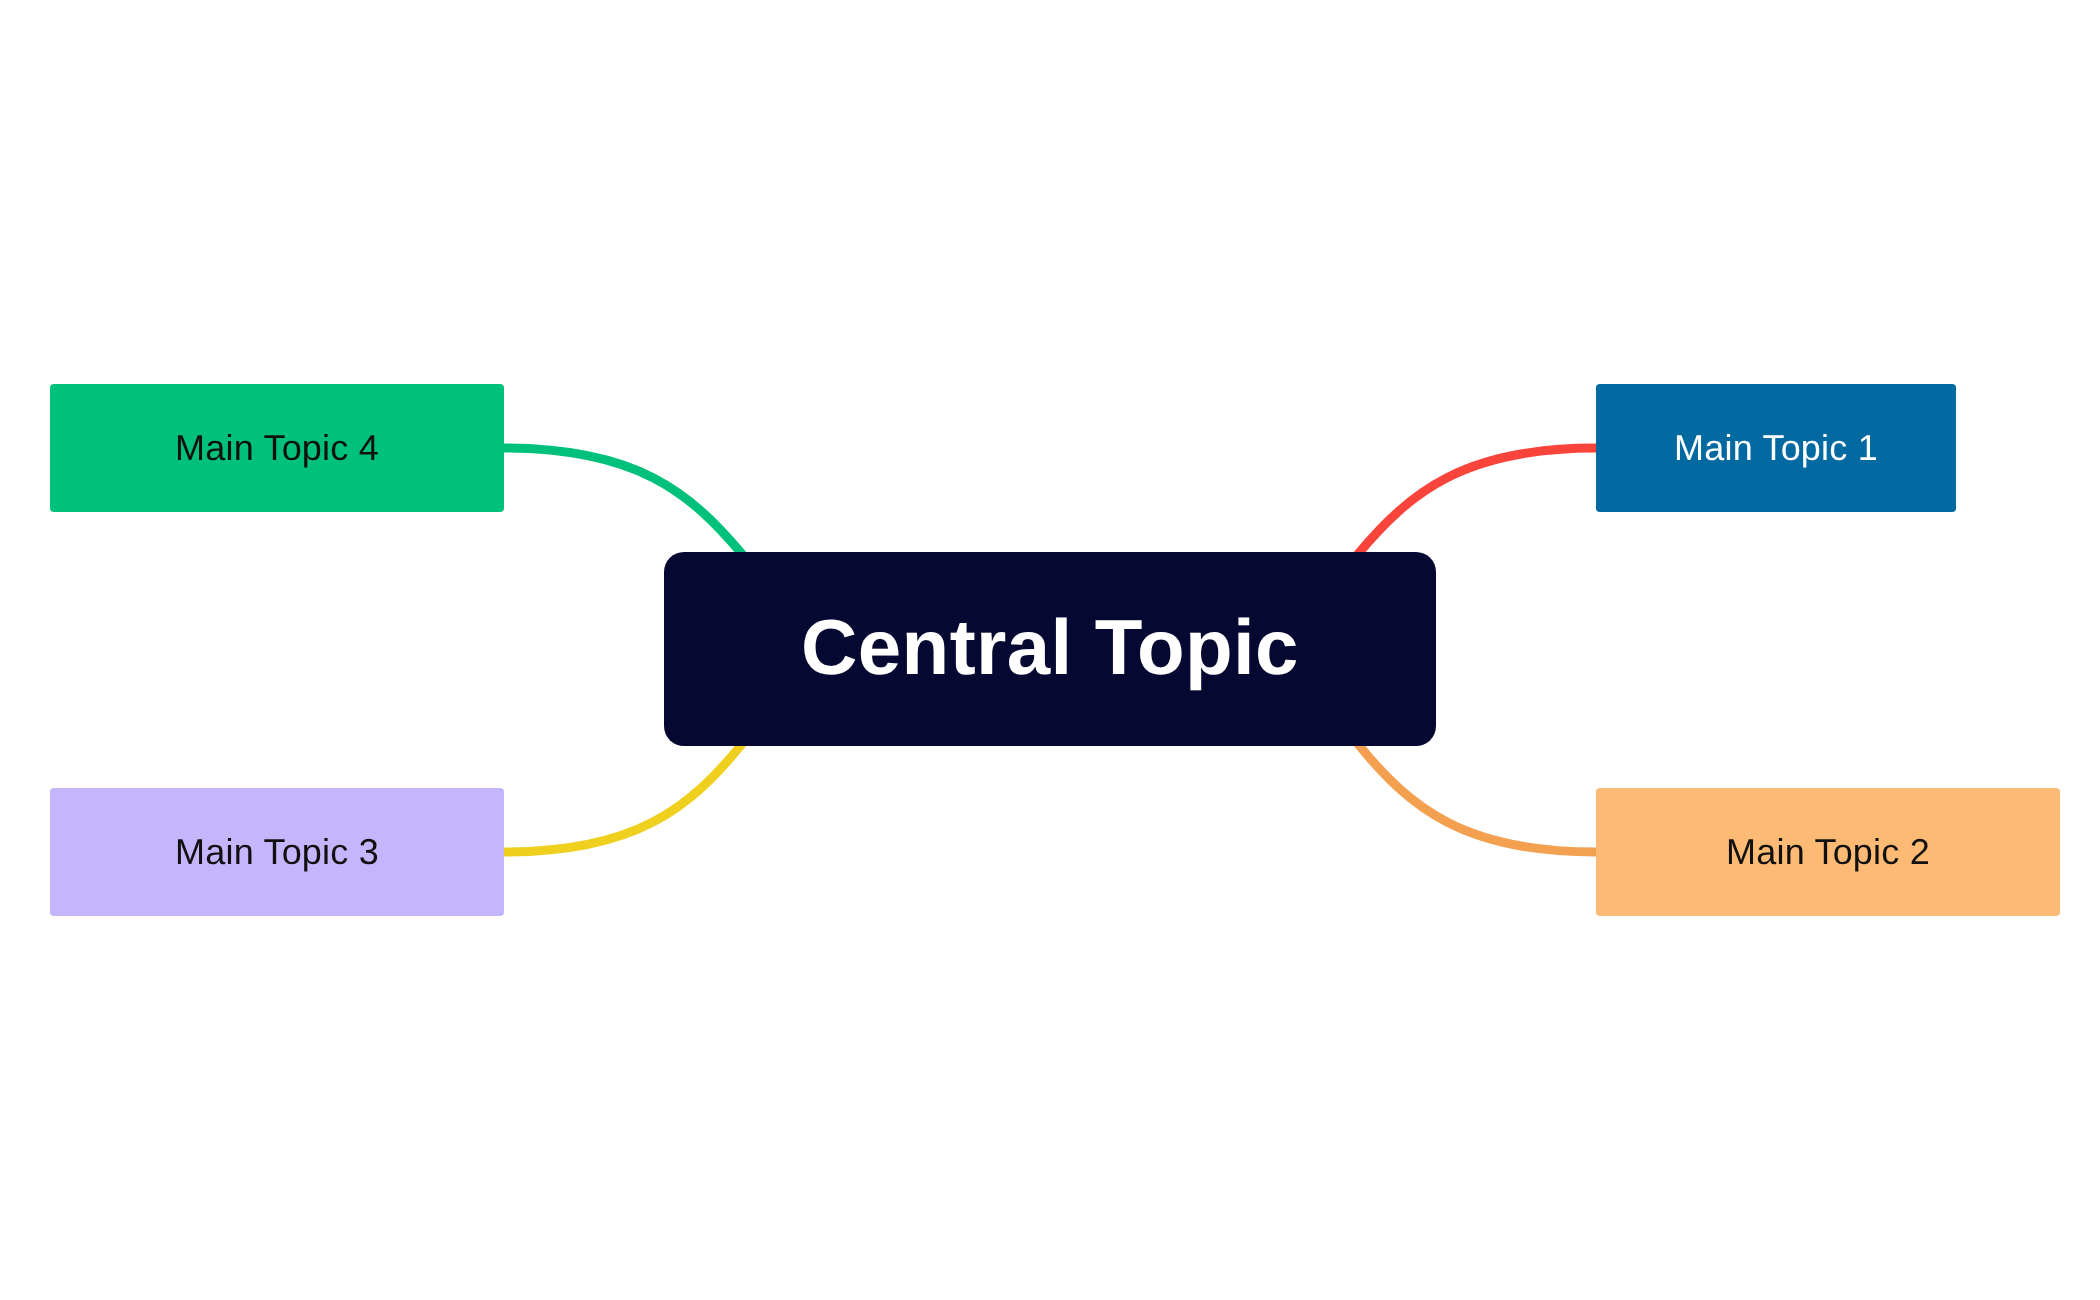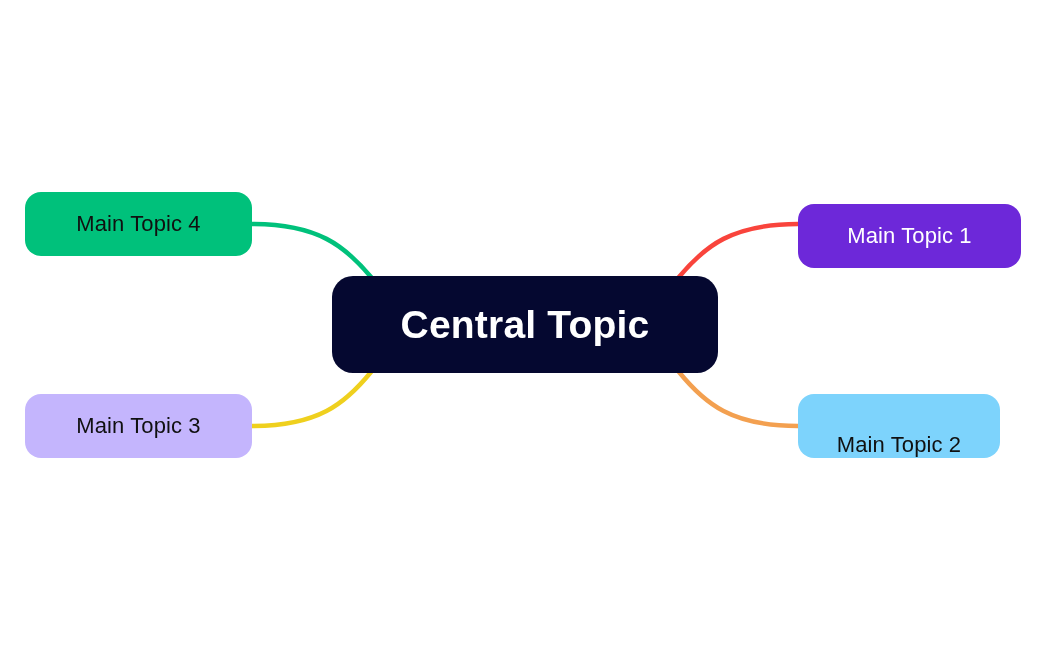--- a/index.html
+++ b/index.html
@@ -37,48 +37,46 @@
     white-space: nowrap;
     user-select: none;
   }
   .node-central {
     left: 332px;
     top: 276px;
     width: 386px;
     height: 97px;
     background: #050830;
     color: #ffffff;
-    border-radius: 21px;
+    border-radius: 10px;
     font-size: 39px;
     font-weight: 700;
     letter-spacing: 0.2px;
   }
   .node-branch {
     width: 220px;
     height: 64px;
-    border-radius: 16px;
-    font-size: 22px;
+    border-radius: 2px;
+    font-size: 18px;
     font-weight: 500;
     letter-spacing: 0.1px;
   }
   .node-topic1 {
     left: 798px;
     top: 192px;
-    width: 223px;
-    background: #6d28d9;
+    width: 180px;
+    background: #0369a1;
     color: #ffffff;
-    margin-top: 12px;
   }
   .node-topic2 {
     left: 798px;
     top: 394px;
-    width: 202px;
-    background: #7dd3fc;
+    width: 232px;
+    background: #fdba74;
     color: #101010;
-    align-items: flex-end;
   }
   .node-topic3 {
     left: 25px;
     top: 394px;
     width: 227px;
     background: #c4b5fd;
     color: #101010;
   }
   .node-topic4 {
     left: 25px;

